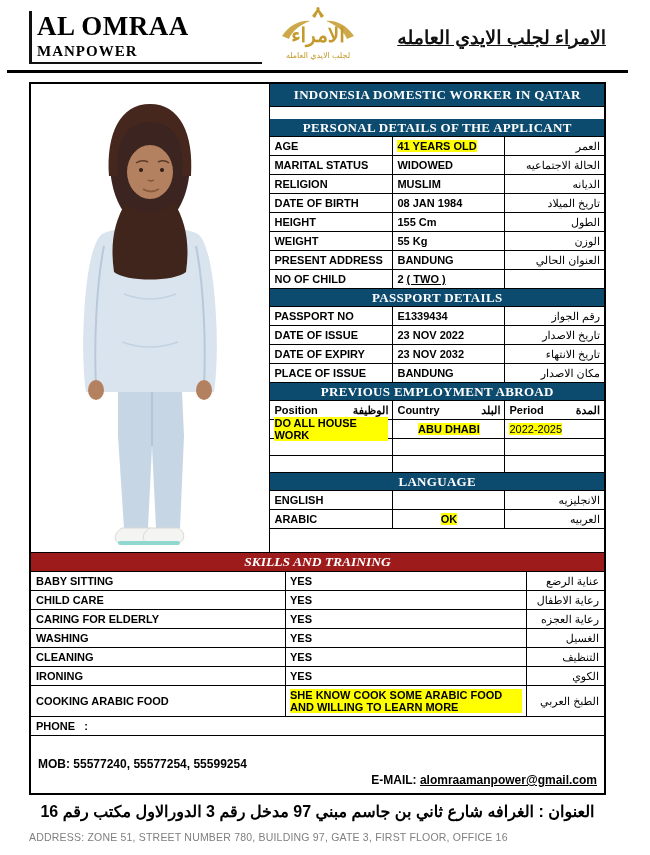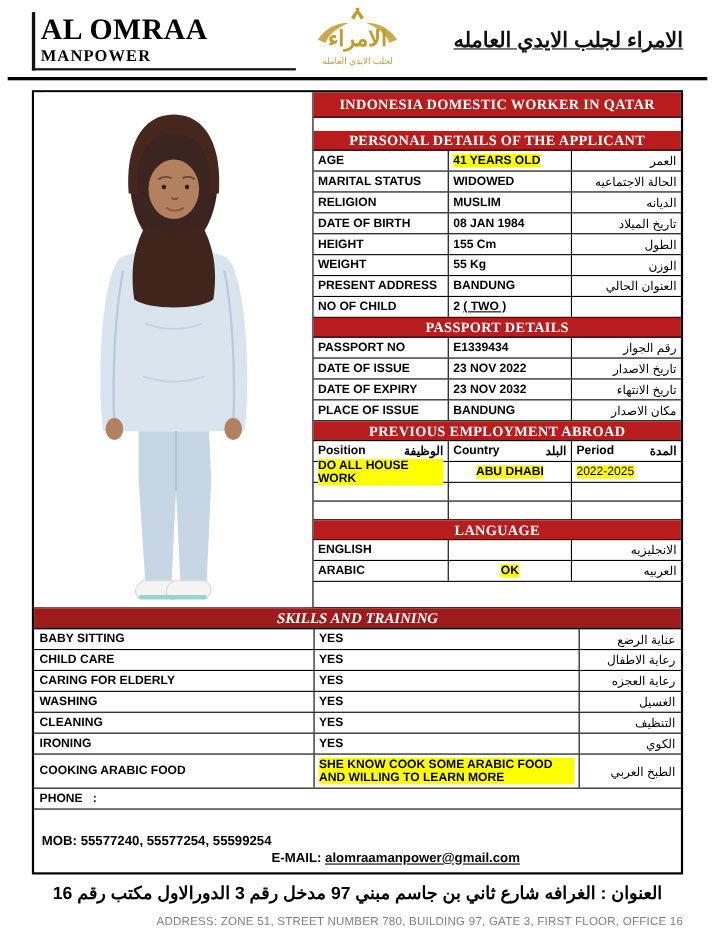--- a/index.html
+++ b/index.html
@@ -1,42 +1,42 @@
 <!DOCTYPE html>
 <html><head>
 <meta charset="utf-8">
 <style>
   * { margin:0; padding:0; box-sizing:border-box; }
   html,body { background:#fff; }
   body {
     width:650px; height:855px; overflow:hidden;
     font-family:"Liberation Sans", sans-serif; color:#000;
   }
-  .page { width:650px; height:855px; padding:5px 29px 0 29px; background:#fff; }
+  .page { width:650px; height:855px; padding:5px 44px 0 29px; background:#fff; }
 
   
   .hdr { display:flex; align-items:center; height:64px; }
   .hdr-left { flex:1; }
   .brand-line { display:inline-block; border-left:3px solid #111; padding:0 2px 2px 5px; border-bottom:2px solid #111; }
   .brand-main { font-family:"Liberation Serif", serif; font-weight:bold; font-size:27px; letter-spacing:0.5px; }
   .brand-sub  { font-family:"Liberation Serif", serif; font-weight:bold; font-size:15px; letter-spacing:1px; }
   .hdr-logo { width:112px; height:62px; flex:0 0 auto; }
   .hdr-right { flex:1; text-align:right; }
   .brand-ar { font-weight:bold; font-size:19px; text-decoration:underline; color:#111; direction:rtl; }
   .rule { height:3px; background:#000; margin:1px -22px 9px -22px; }
 
   
   .doc { border:2px solid #000; }
   .top { display:flex; border-bottom:1px solid #000; }
   .photo-cell { width:254px; border-right:1px solid #000; display:flex; align-items:flex-end; justify-content:center; background:#fff; }
   .photo-svg { width:236px; height:468px; display:block; }
 
   .rt { flex:1; display:flex; flex-direction:column; font-size:11px; }
   .red-h {
-    background:#b91c1c; color:#fff; text-align:center;
+    background:#0c4a6e; color:#fff; text-align:center;
     font-family:"Liberation Serif", serif; font-weight:bold;
     font-size:13px; height:18px; line-height:17px;
     border-bottom:1px solid #000; letter-spacing:0.3px;
   }
   .banner { height:23px; line-height:22px; font-size:13px; }
   .spacer { height:12px; }
   .fullname { height:30px; line-height:30px; font-weight:bold; font-size:12px; padding-left:5px; border-bottom:1px solid #000; }
 
   .r { display:flex; border-bottom:1px solid #000; height:19px; align-items:stretch; }
   .c { padding:0 4px; display:flex; align-items:center; }
@@ -51,27 +51,27 @@
   .gap-end { height:7px; }
 
   
   .sk-h { background:#9E1B1B; color:#fff; text-align:center; font-family:"Liberation Serif", serif; font-weight:bold; font-size:13.5px; height:19px; line-height:18px; border-bottom:1px solid #000;font-style:italic; }
   .sr { display:flex; border-bottom:1px solid #000; min-height:19px; align-items:stretch; font-size:11px; }
   .s1 { width:254px; font-weight:bold; padding:0 5px; display:flex; align-items:center; }
   .s2 { width:242px; border-left:1px solid #000; border-right:1px solid #000; padding:1px 4px; display:flex; align-items:center; font-weight:bold; }
   .s3 { flex:1; direction:rtl; padding:0 5px; display:flex; align-items:center; }
   .cook { min-height:31px; }
   .phone-row { border-bottom:1px solid #000; font-weight:bold; font-size:11px; padding:3px 5px; white-space:pre; }
-  .mob-row { display:flex; align-items:center; font-weight:bold; font-size:12px; padding:5px 7px 6px 7px; }
+  .mob-row { display:flex; justify-content:space-between; align-items:center; font-weight:bold; font-size:12px; padding:5px 7px 6px 7px; }
   .email-wrap { font-weight:bold;margin-top:32px; }
   .email-link { text-decoration:underline; color:#000; }
 
   
   .footer-ar { text-align:center; direction:rtl; font-weight:bold; font-size:16px; margin-top:7px; }
-  .footer-en { text-align:right; color:#7f7f7f; font-size:10.5px; margin-top:10px; letter-spacing:0.2px; }
+  .footer-en { text-align:left; color:#7f7f7f; font-size:10.5px; margin-top:10px; letter-spacing:0.2px; }
 </style>
 </head>
 <body>
 
 <div class="page">
 
   <div class="hdr">
     <div class="hdr-left">
       <span class="brand-line">
         <span class="brand-main">AL OMRAA</span>

